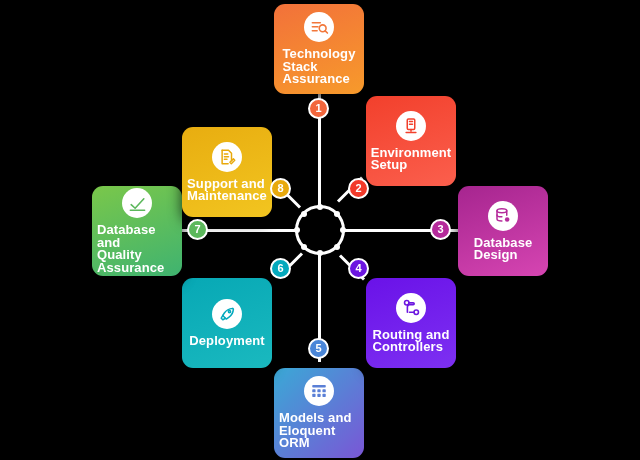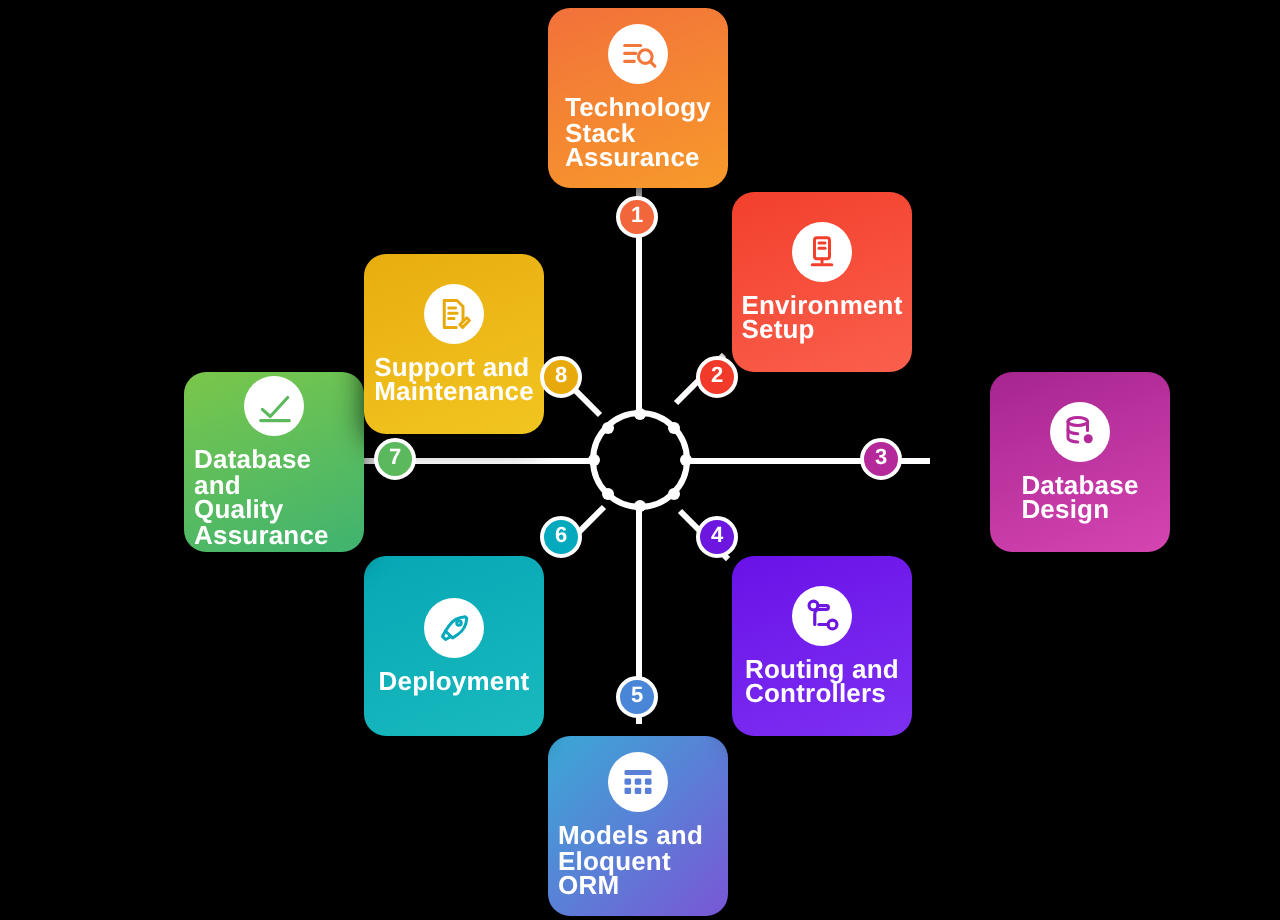--- a/index.html
+++ b/index.html
@@ -87,21 +87,21 @@
         <line x1="12" y1="16.5" x2="12" y2="19"></line>
           <line x1="5.5" y1="20.5" x2="18.5" y2="20.5"></line>
       </svg>
     </div>
     <div class="lbl">
       <div>Environment</div>
       <div>Setup</div>
     </div>
   </div>
 
-  <div class="card" style="left:458px;top:186px;background:linear-gradient(160deg,#a6258f,#d645b2);margin-left:37px;">
+  <div class="card" style="left:458px;top:186px;background:linear-gradient(160deg,#a6258f,#d645b2);">
     <div class="ic">
       <svg width="18" height="18" viewBox="0 0 24 24" fill="none" stroke="#b52a9b" stroke-width="2" stroke-linecap="round">
         <ellipse cx="10.5" cy="5" rx="6.5" ry="2.6"></ellipse>
         <path d="M4 5v11c0 1.4 2.9 2.6 6.5 2.6"></path>
         <path d="M17 5v6"></path>
           <path d="M4 10.5c0 1.4 2.9 2.6 6.5 2.6"></path>
         <circle cx="17.5" cy="16.5" r="3" fill="#b52a9b" stroke="none"></circle>
       </svg>
     </div>
     <div class="lbl">

